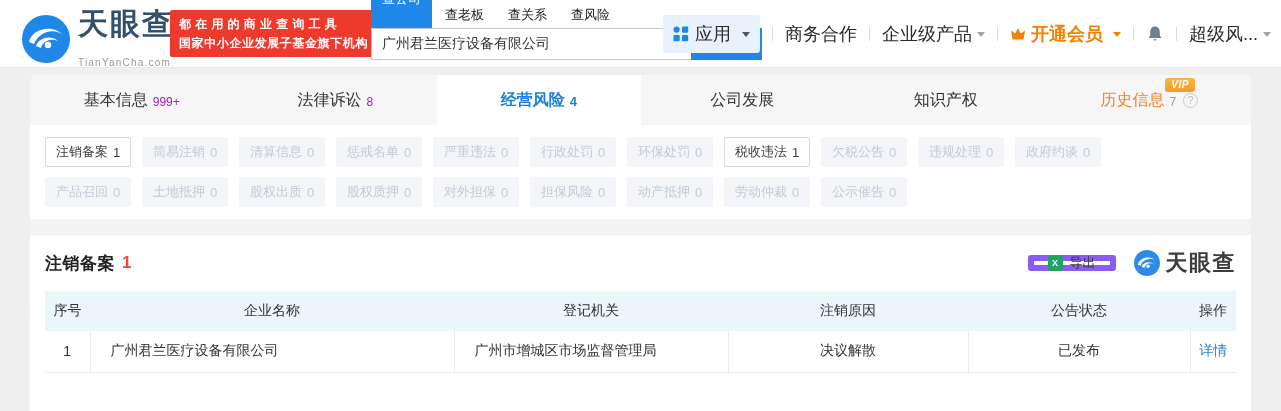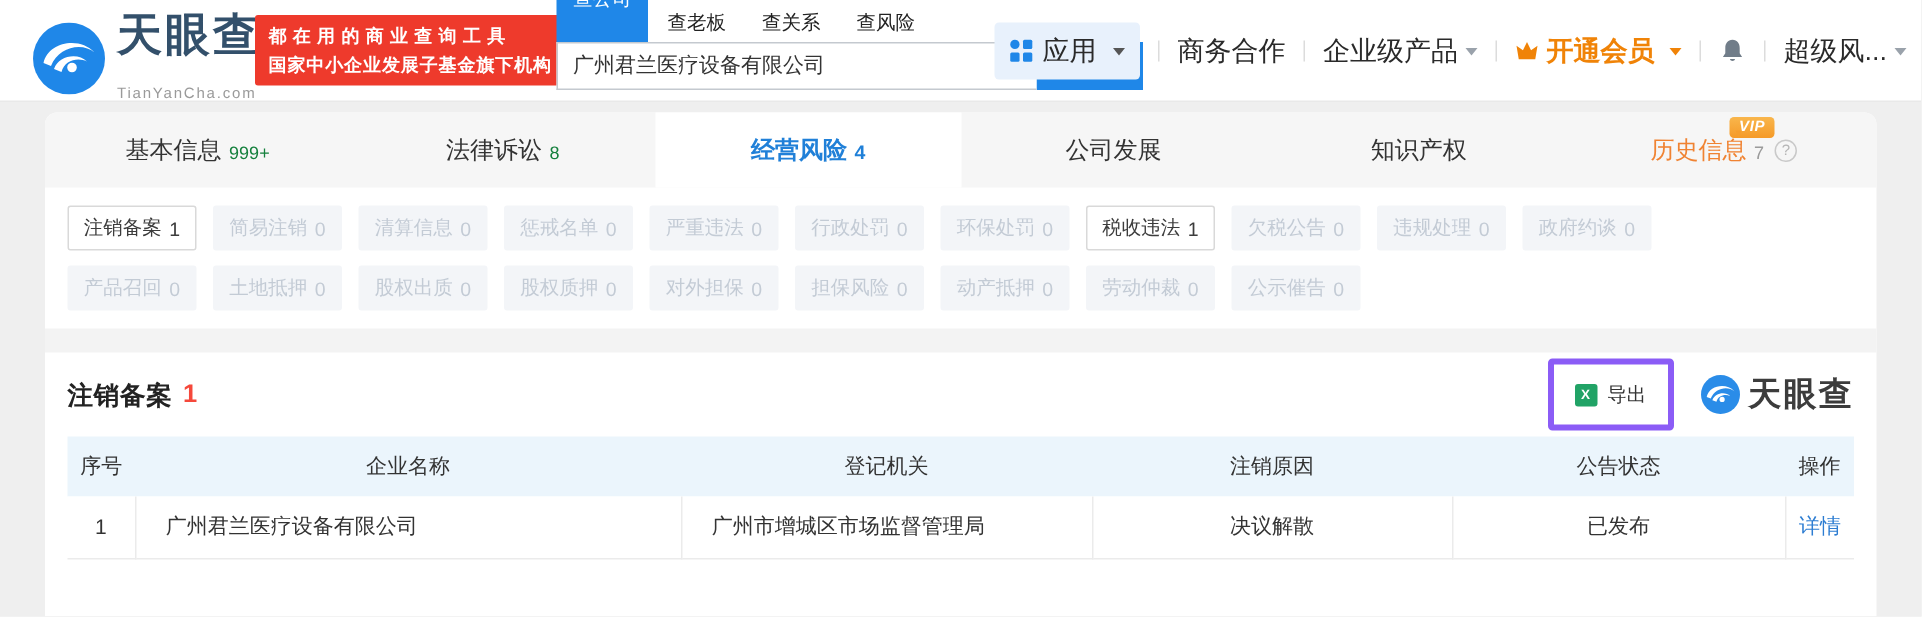--- a/index.html
+++ b/index.html
@@ -39,44 +39,44 @@
   .caret.or { border-top-color:#f08307; }
   .vip-link { color:#f08307; font-weight:700; display:flex; align-items:center; gap:5px; cursor:pointer; }
   .bell { display:flex; align-items:center; cursor:pointer; }
 
   
   .card { position:absolute; left:30px; top:75px; width:1221px; height:336px; background:#fff; border-radius:8px 8px 0 0; }
 
   .tabbar { display:flex; height:50px; background:#f6f6f6; border-radius:8px 8px 0 0; }
   .tab { flex:1; display:flex; align-items:center; justify-content:center; gap:5px; font-size:16px; color:#333; cursor:pointer; position:relative; }
   .tab:first-child { border-radius:8px 0 0 0; }
-  .tab .cnt { font-size:12px; color:#15803d; margin-top:3px; }
+  .tab .cnt { font-size:12px; color:#a21caf; margin-top:3px; }
   .tab.active { background:#fff; color:#2080d8; font-weight:700; }
   .tab.active .cnt { color:#2080d8; font-weight:700; font-size:13px; }
   .tab.history { color:#f08332; }
   .tab.history .cnt { color:#9b9b9b; }
-  .vip-badge { position:absolute; top:3px; left:50%; margin-left:4px; background:linear-gradient(180deg,#f9b64c,#f59a28); color:#fff; font-size:10px; font-weight:700; font-style:italic; padding:1px 6px 2px; border-radius:3px; letter-spacing:0.5px; }
+  .vip-badge { position:absolute; top:3px; left:50%; margin-left:16px; background:linear-gradient(180deg,#f9b64c,#f59a28); color:#fff; font-size:10px; font-weight:700; font-style:italic; padding:1px 6px 2px; border-radius:3px; letter-spacing:0.5px; }
   .vip-badge::after { content:""; position:absolute; left:4px; bottom:-4px; border:4px solid transparent; border-top:5px solid #f59e2e; border-left-width:2px; border-right-width:2px; }
   .q-ic { width:15px; height:15px; border:1px solid #c9c9c9; border-radius:50%; position:relative; margin-left:2px; cursor:pointer; }
   .q-ic::before { content:"?"; position:absolute; left:0; top:0; width:13px; height:13px; font-size:10px; line-height:13px; text-align:center; color:#b5b5b5; font-style:normal; font-weight:400; }
 
   .filters { padding:12px 15px; }
   .frow { display:flex; gap:11px; }
   .frow + .frow { margin-top:10px; }
   .fbtn { width:86px; height:30px; display:flex; align-items:center; justify-content:center; gap:5px; font-size:13px; border-radius:2px; }
   .fbtn.on { background:#fff; border:1px solid #d9d9d9; color:#3c3c3c; cursor:pointer; }
   .fbtn.off { background:#f3f5f8; border:1px solid #f3f5f8; color:#c3cbd5; }
 
   .divider { height:16px; background:#f3f3f3; }
 
   .sechead { height:56px; display:flex; align-items:center; padding:0 15px; }
   .sectitle { font-size:17px; font-weight:700; color:#222; letter-spacing:0.5px; }
   .seccount { font-size:17px; font-weight:700; color:#f5483b; margin-left:7px; }
   .sec-right { margin-left:auto; display:flex; align-items:center; gap:18px; }
-  .export-btn { height:48px; padding:0 14px; background:#fff; border:4px solid #8b5cf6; border-radius:3px; display:flex; align-items:center; gap:7px; font-size:13px; color:#333; cursor:pointer; font-family:inherit; }
+  .export-btn { height:16px; padding:0 14px; background:#fff; border:6px solid #8b5cf6; border-radius:3px; display:flex; align-items:center; gap:7px; font-size:13px; color:#333; cursor:pointer; font-family:inherit; }
   .xls-ic { width:15px; height:15px; background:#21a366; border-radius:2px; position:relative; }
   .xls-ic::before { content:"X"; position:absolute; left:0; top:0; width:15px; height:15px; color:#fff; font-size:9px; font-weight:700; line-height:15px; text-align:center; }
   .wm { display:flex; align-items:center; gap:6px; }
   .wm svg { width:26px; height:26px; }
   .wm-txt { font-size:22px; font-weight:700; color:#3c3c3c; letter-spacing:1.5px; }
 
   table.grid { width:1191px; margin:0 15px; border-collapse:collapse; table-layout:fixed; }
   .grid th { height:40px; background:#ebf5fc; font-size:14px; font-weight:400; color:#333; text-align:center; }
   .grid td { height:41px; font-size:14px; color:#333; text-align:center; border-bottom:1px solid #ebebeb; border-right:1px solid #ebebeb; background:#fff; }
   .grid td:last-child { border-right:none; }

